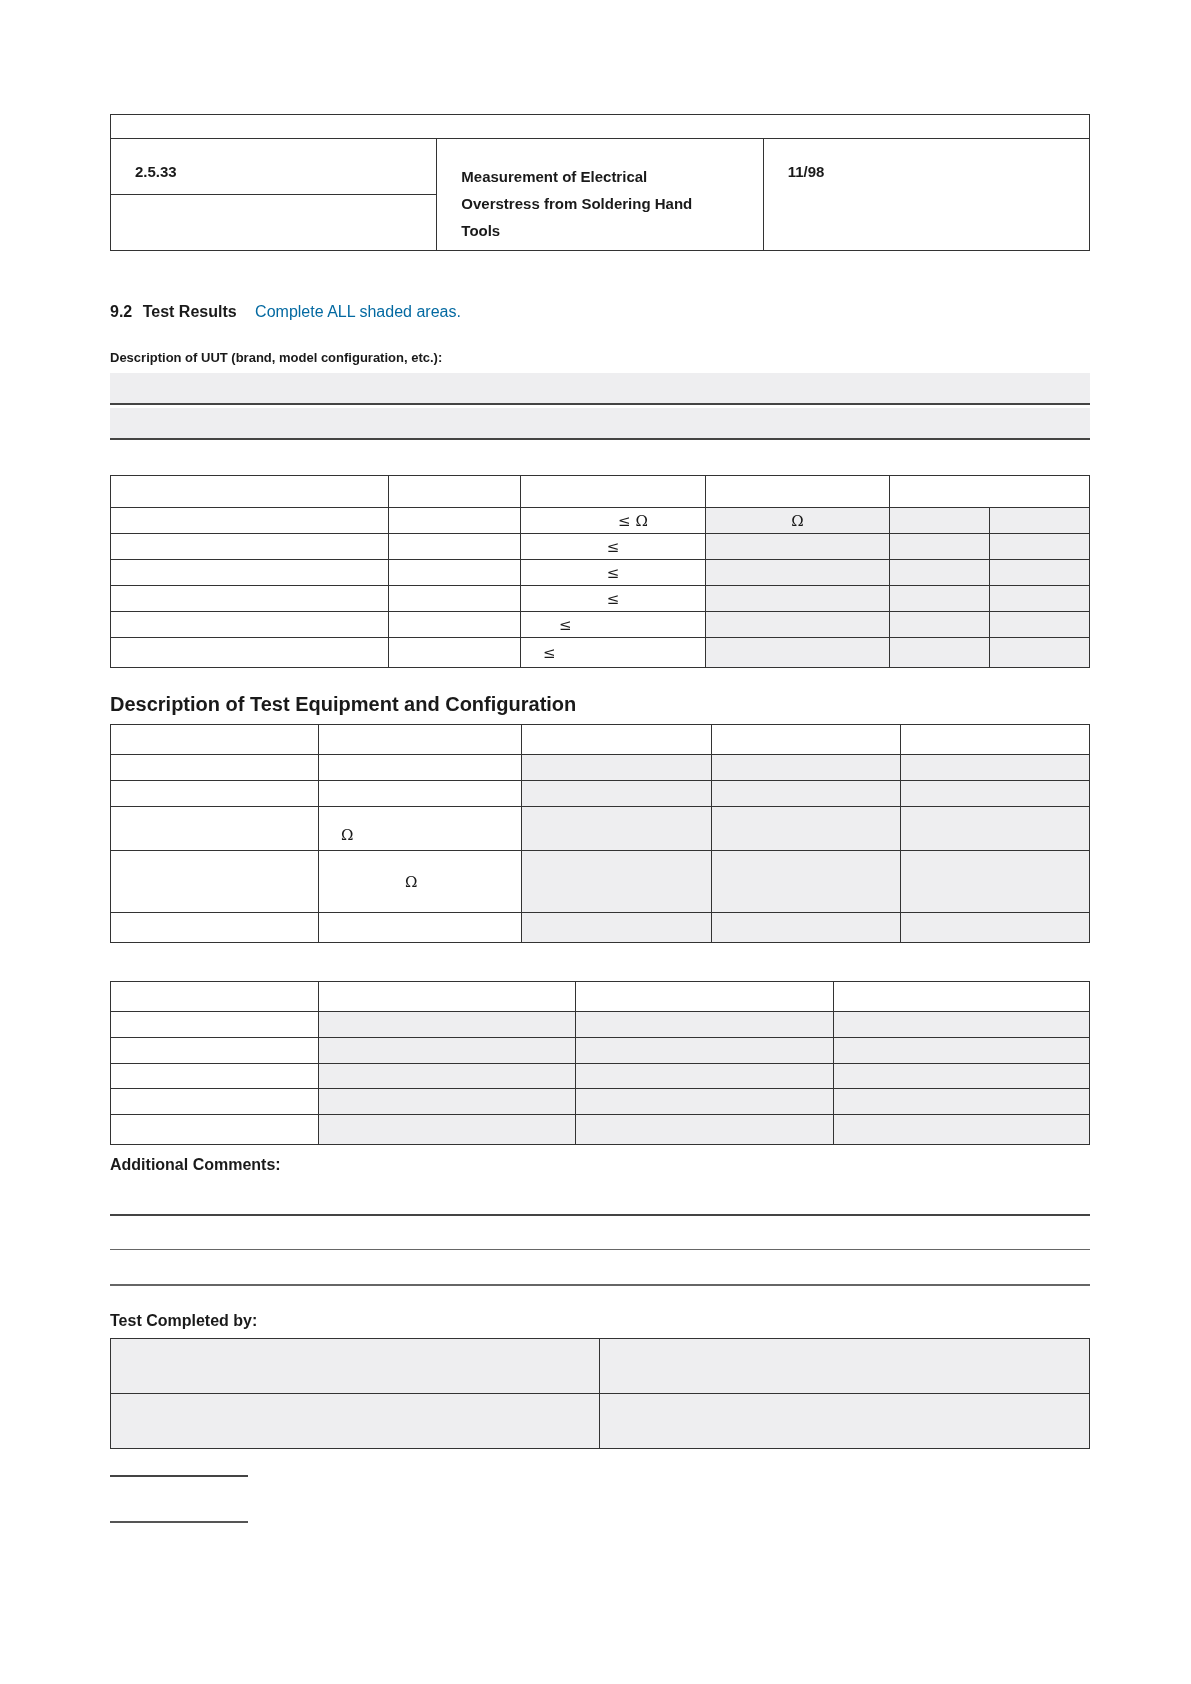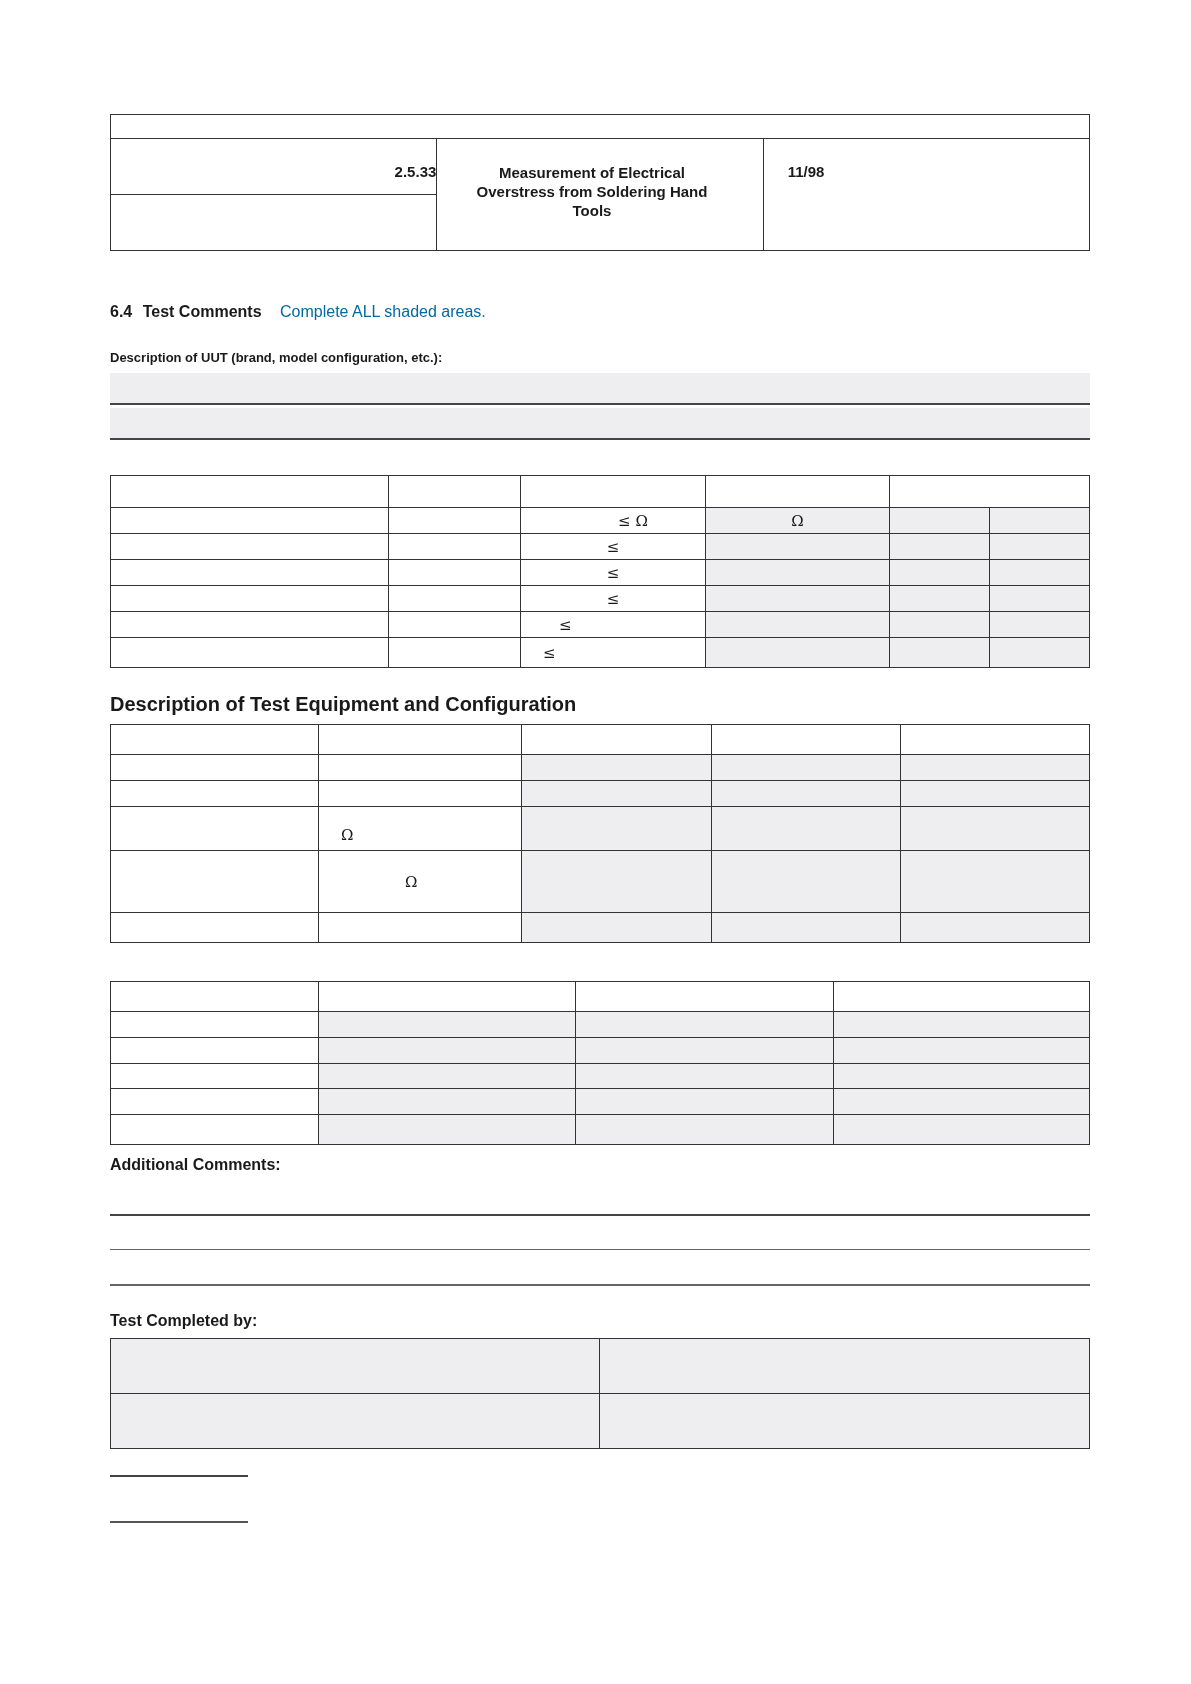--- a/index.html
+++ b/index.html
@@ -17,38 +17,38 @@
 </head>
 <body>
 
 <table class="hdr" style="left:110px; top:114px; width:980px;">
   <tbody>
       <tr style="height:24px;">
     <td colspan="3"></td>
   </tr>
   <tr style="height:56px;">
     <td style="width:202px;">
-      <div class="bold" style="font-size:15px; padding:24px 0 0 24px;text-align:right;">2.5.33</div>
+      <div class="bold" style="font-size:15px; padding:24px 0 0 24px;">2.5.33</div>
     </td>
     <td rowspan="2" style="width:573px;">
-      <div class="bold" style="font-size:15px; padding:24px 40px 0 24px; line-height:19px;text-align:center;">Measurement of Electrical Overstress from Soldering Hand Tools</div>
+      <div class="bold" style="font-size:15px; padding:24px 40px 0 24px; line-height:27px;">Measurement of Electrical Overstress from Soldering Hand Tools</div>
     </td>
     <td rowspan="2">
       <div class="bold" style="font-size:15px; padding:24px 0 0 24px;">11/98</div>
     </td>
   </tr>
   <tr style="height:56px;">
     <td></td>
   </tr>
 </tbody>
   </table>
 
 <div class="abs" style="left:110px; top:303px; font-size:16px;">
-  <span class="bold">6.4</span>
-  <span class="bold" style="margin-left:6px;">Test Comments</span>
+  <span class="bold">9.2</span>
+  <span class="bold" style="margin-left:6px;">Test Results</span>
   <span style="margin-left:14px; color:#0369a1;">Complete ALL shaded areas.</span>
 </div>
 
 <div class="abs bold" style="left:110px; top:350px; font-size:13px;">Description of UUT (brand, model configuration, etc.):</div>
 <div class="shade-row" style="top:373px;"></div>
 <div class="hline" style="top:403px;"></div>
 <div class="shade-row" style="top:408px;"></div>
 <div class="hline" style="top:438px;"></div>
 
 <table style="left:110px; top:475px; width:980px;">

